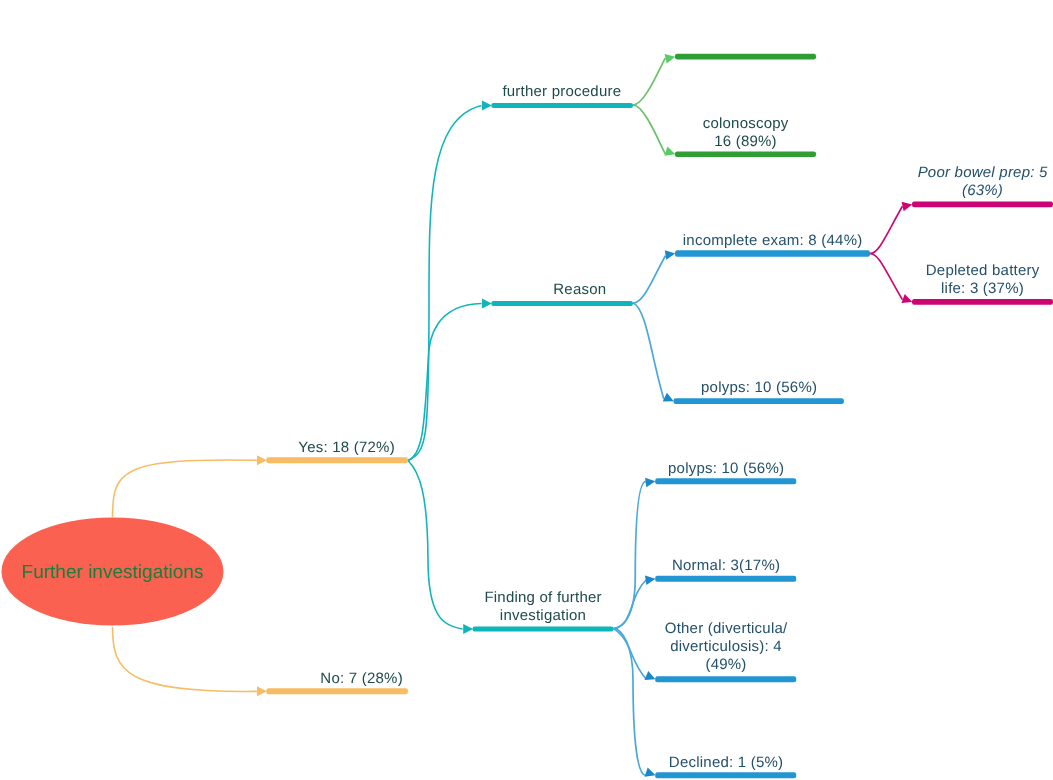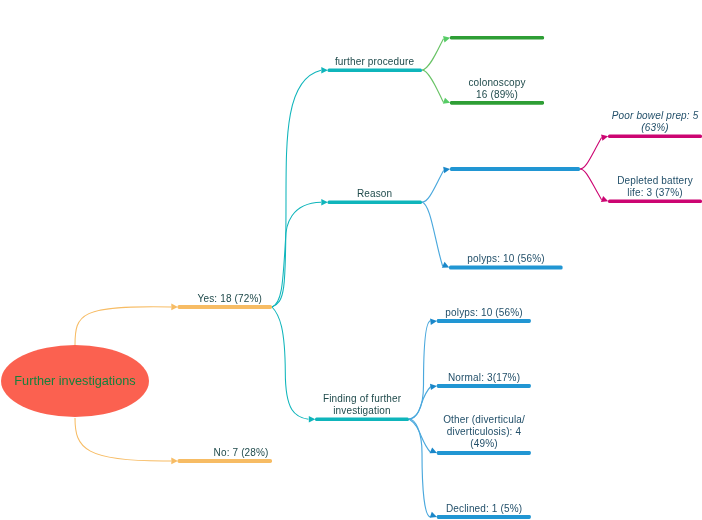--- a/index.html
+++ b/index.html
@@ -89,28 +89,29 @@
       <rect x="608" y="199.4" width="94" height="3.7" rx="1.5" fill="#cc0572"></rect>
       <rect x="436.8" y="318.9" width="94" height="4.0" rx="1.4" fill="#2196d3"></rect>
       <rect x="436.8" y="383.9" width="94" height="4.0" rx="1.4" fill="#2196d3"></rect>
       <rect x="436.8" y="450.9" width="94" height="4.0" rx="1.4" fill="#2196d3"></rect>
       <rect x="436.8" y="514.9" width="94" height="4.0" rx="1.4" fill="#2196d3"></rect>
     </g>
   </svg>
 
   <div class="root-label" style="left:0px;top:373px;width:150px;">Further investigations</div>
 
-  <div class="node-label" style="left:168px;top:293px;width:94px;text-align:right;">Yes: 18 (72%)</div>
+  <div class="node-label" style="left:184px;top:293px;width:94px;">Yes: 18 (72%)</div>
   <div class="node-label" style="left:194px;top:447px;width:94px;">No: 7 (28%)</div>
   <div class="node-label" style="left:327px;top:56px;width:95px;">further procedure</div>
-  <div class="node-label" style="left:327px;top:188px;width:95px;">Reason</div>
+  <div class="node-label" style="left:339px;top:188px;width:95px;">Reason</div>
   <div class="node-label" style="left:315px;top:393px;width:94px;">Finding of further
 investigation</div>
   <div class="node-label" style="left:450px;top:77px;width:94px;">colonoscopy
 16 (89%)</div>
+  <div class="node-label cool" style="left:450px;top:155px;width:130px;">incomplete exam: 8 (44%)</div>
   <div class="node-label cool" style="left:449px;top:253px;width:114px;">polyps: 10 (56%)</div>
   <div class="node-label cool" style="left:608px;top:110px;width:94px;font-style:italic;">Poor bowel prep: 5
 (63%)</div>
   <div class="node-label cool" style="left:608px;top:175px;width:94px;">Depleted battery
 life: 3 (37%)</div>
   <div class="node-label cool" style="left:437px;top:307px;width:94px;">polyps: 10 (56%)</div>
   <div class="node-label cool" style="left:437px;top:372px;width:94px;">Normal: 3(17%)</div>
   <div class="node-label cool" style="left:437px;top:414px;width:94px;">Other (diverticula/
 diverticulosis): 4
 (49%)</div>

